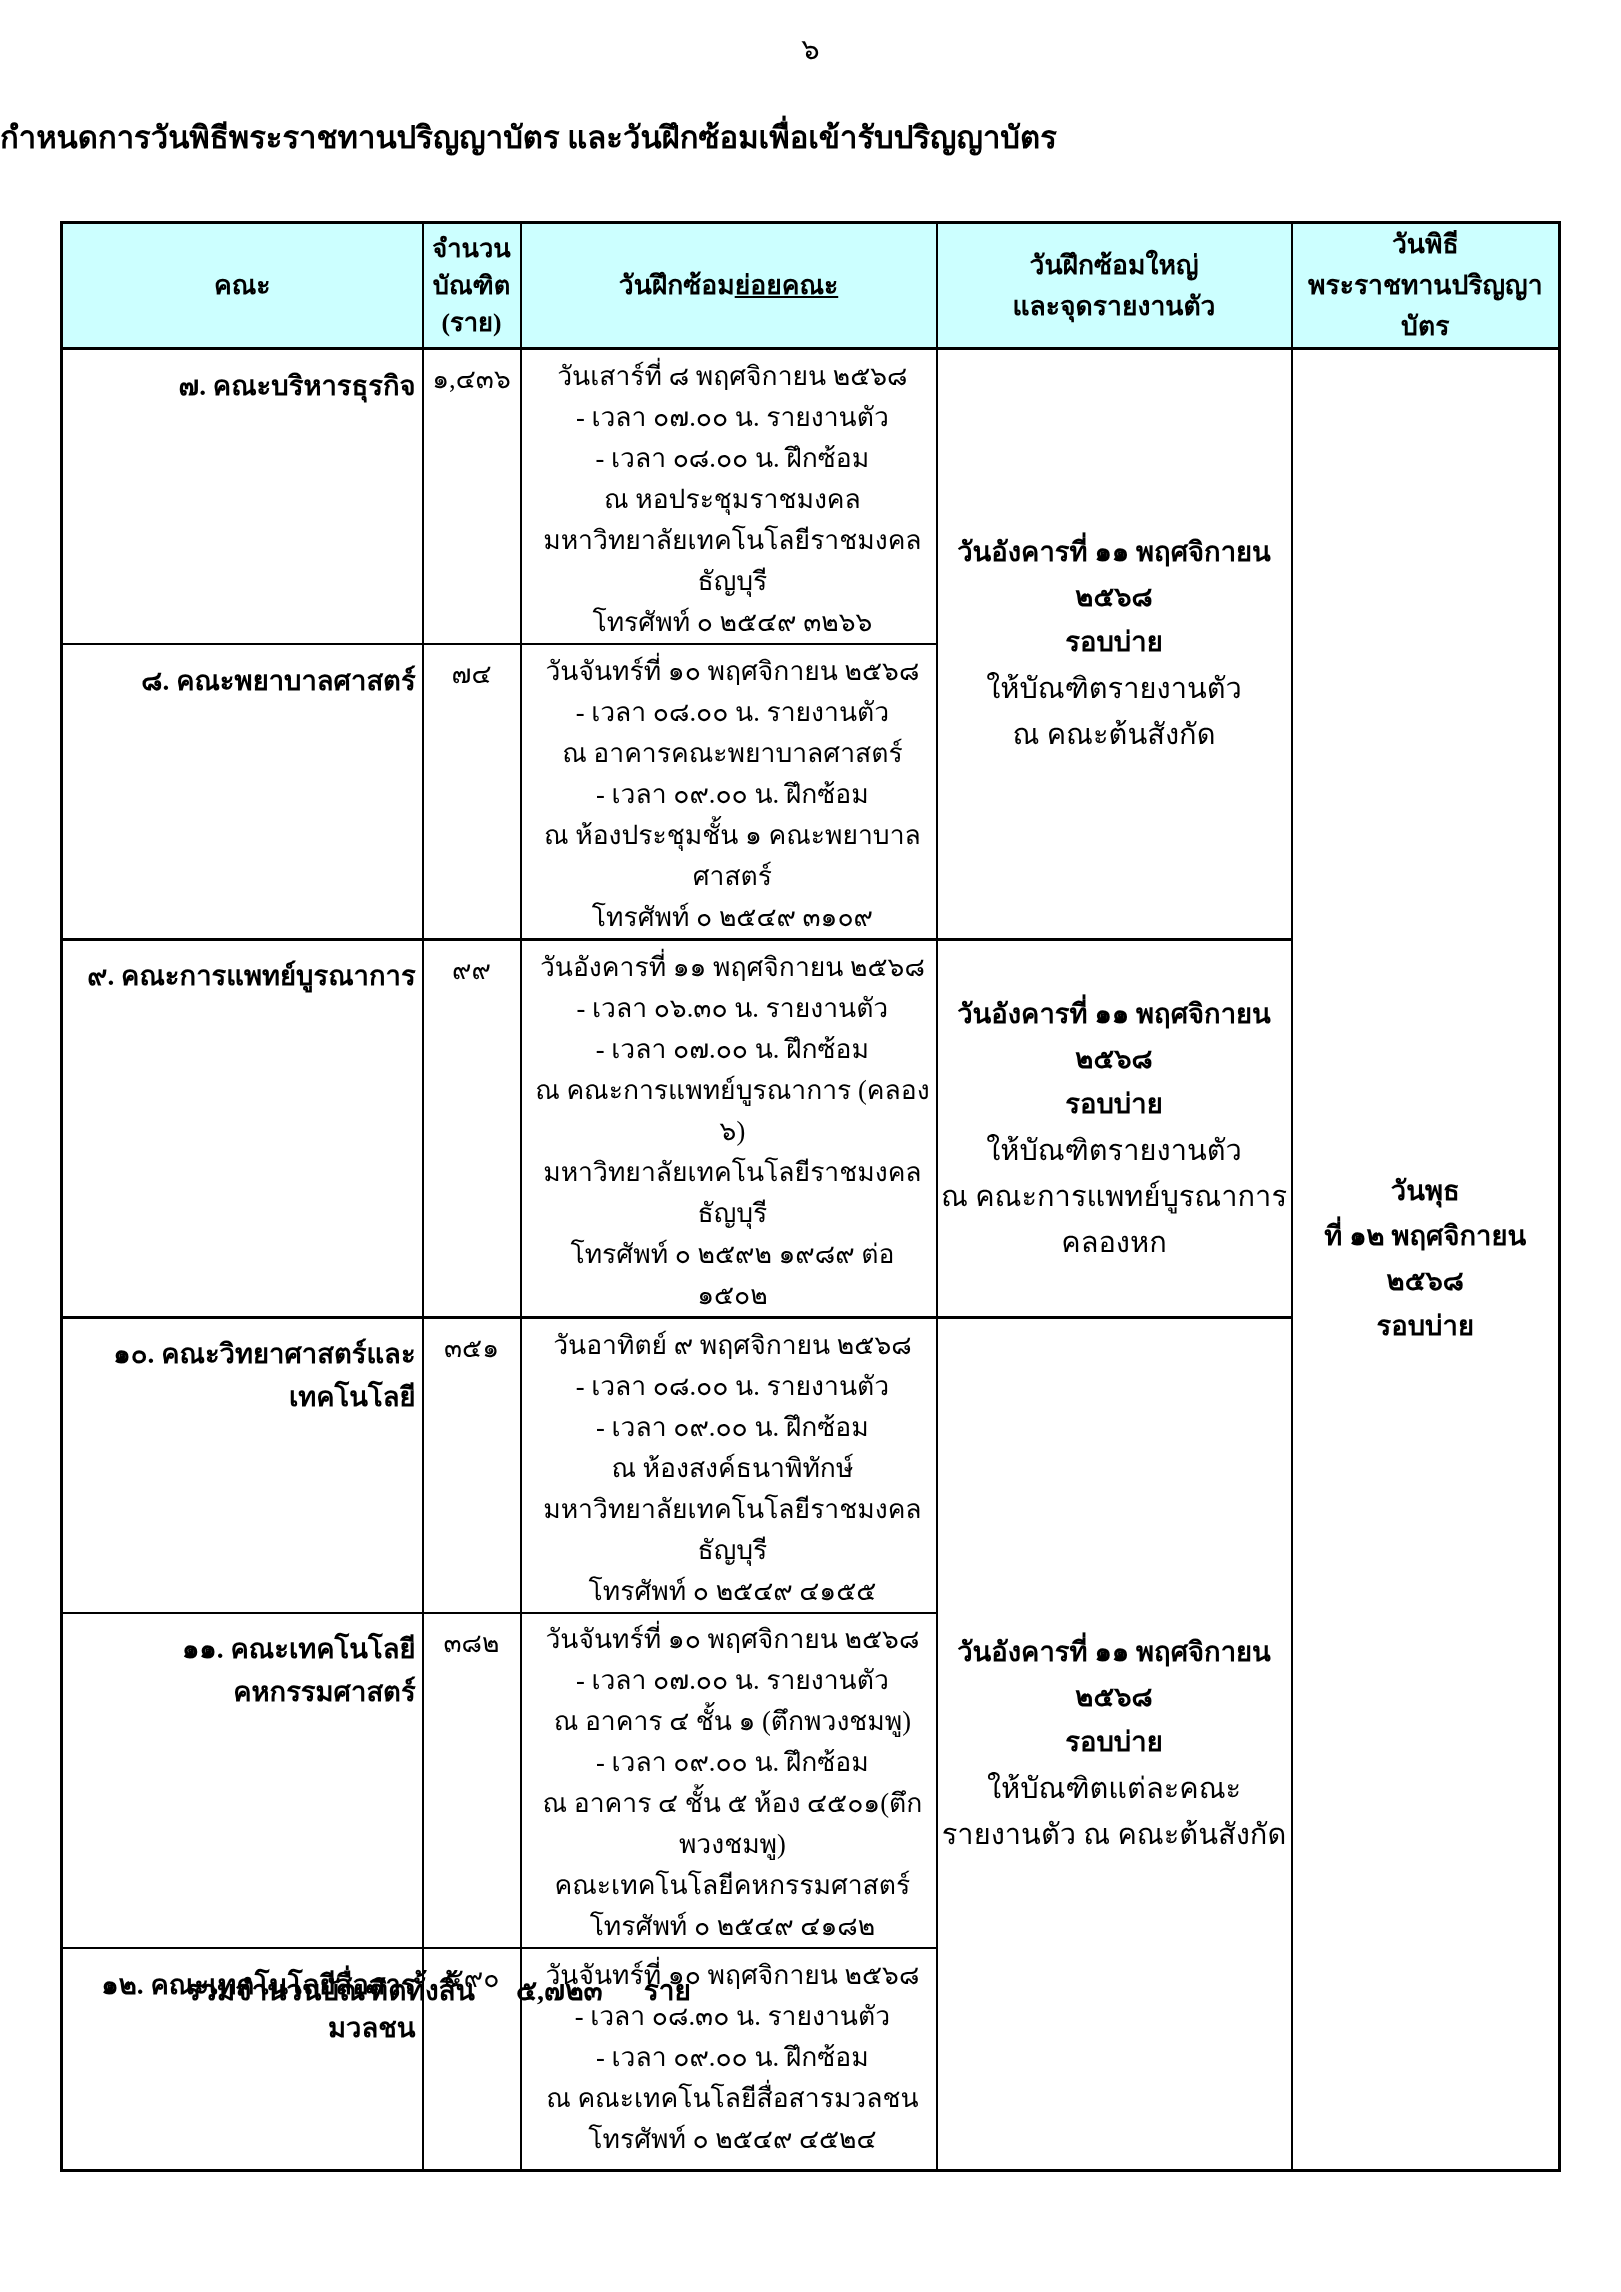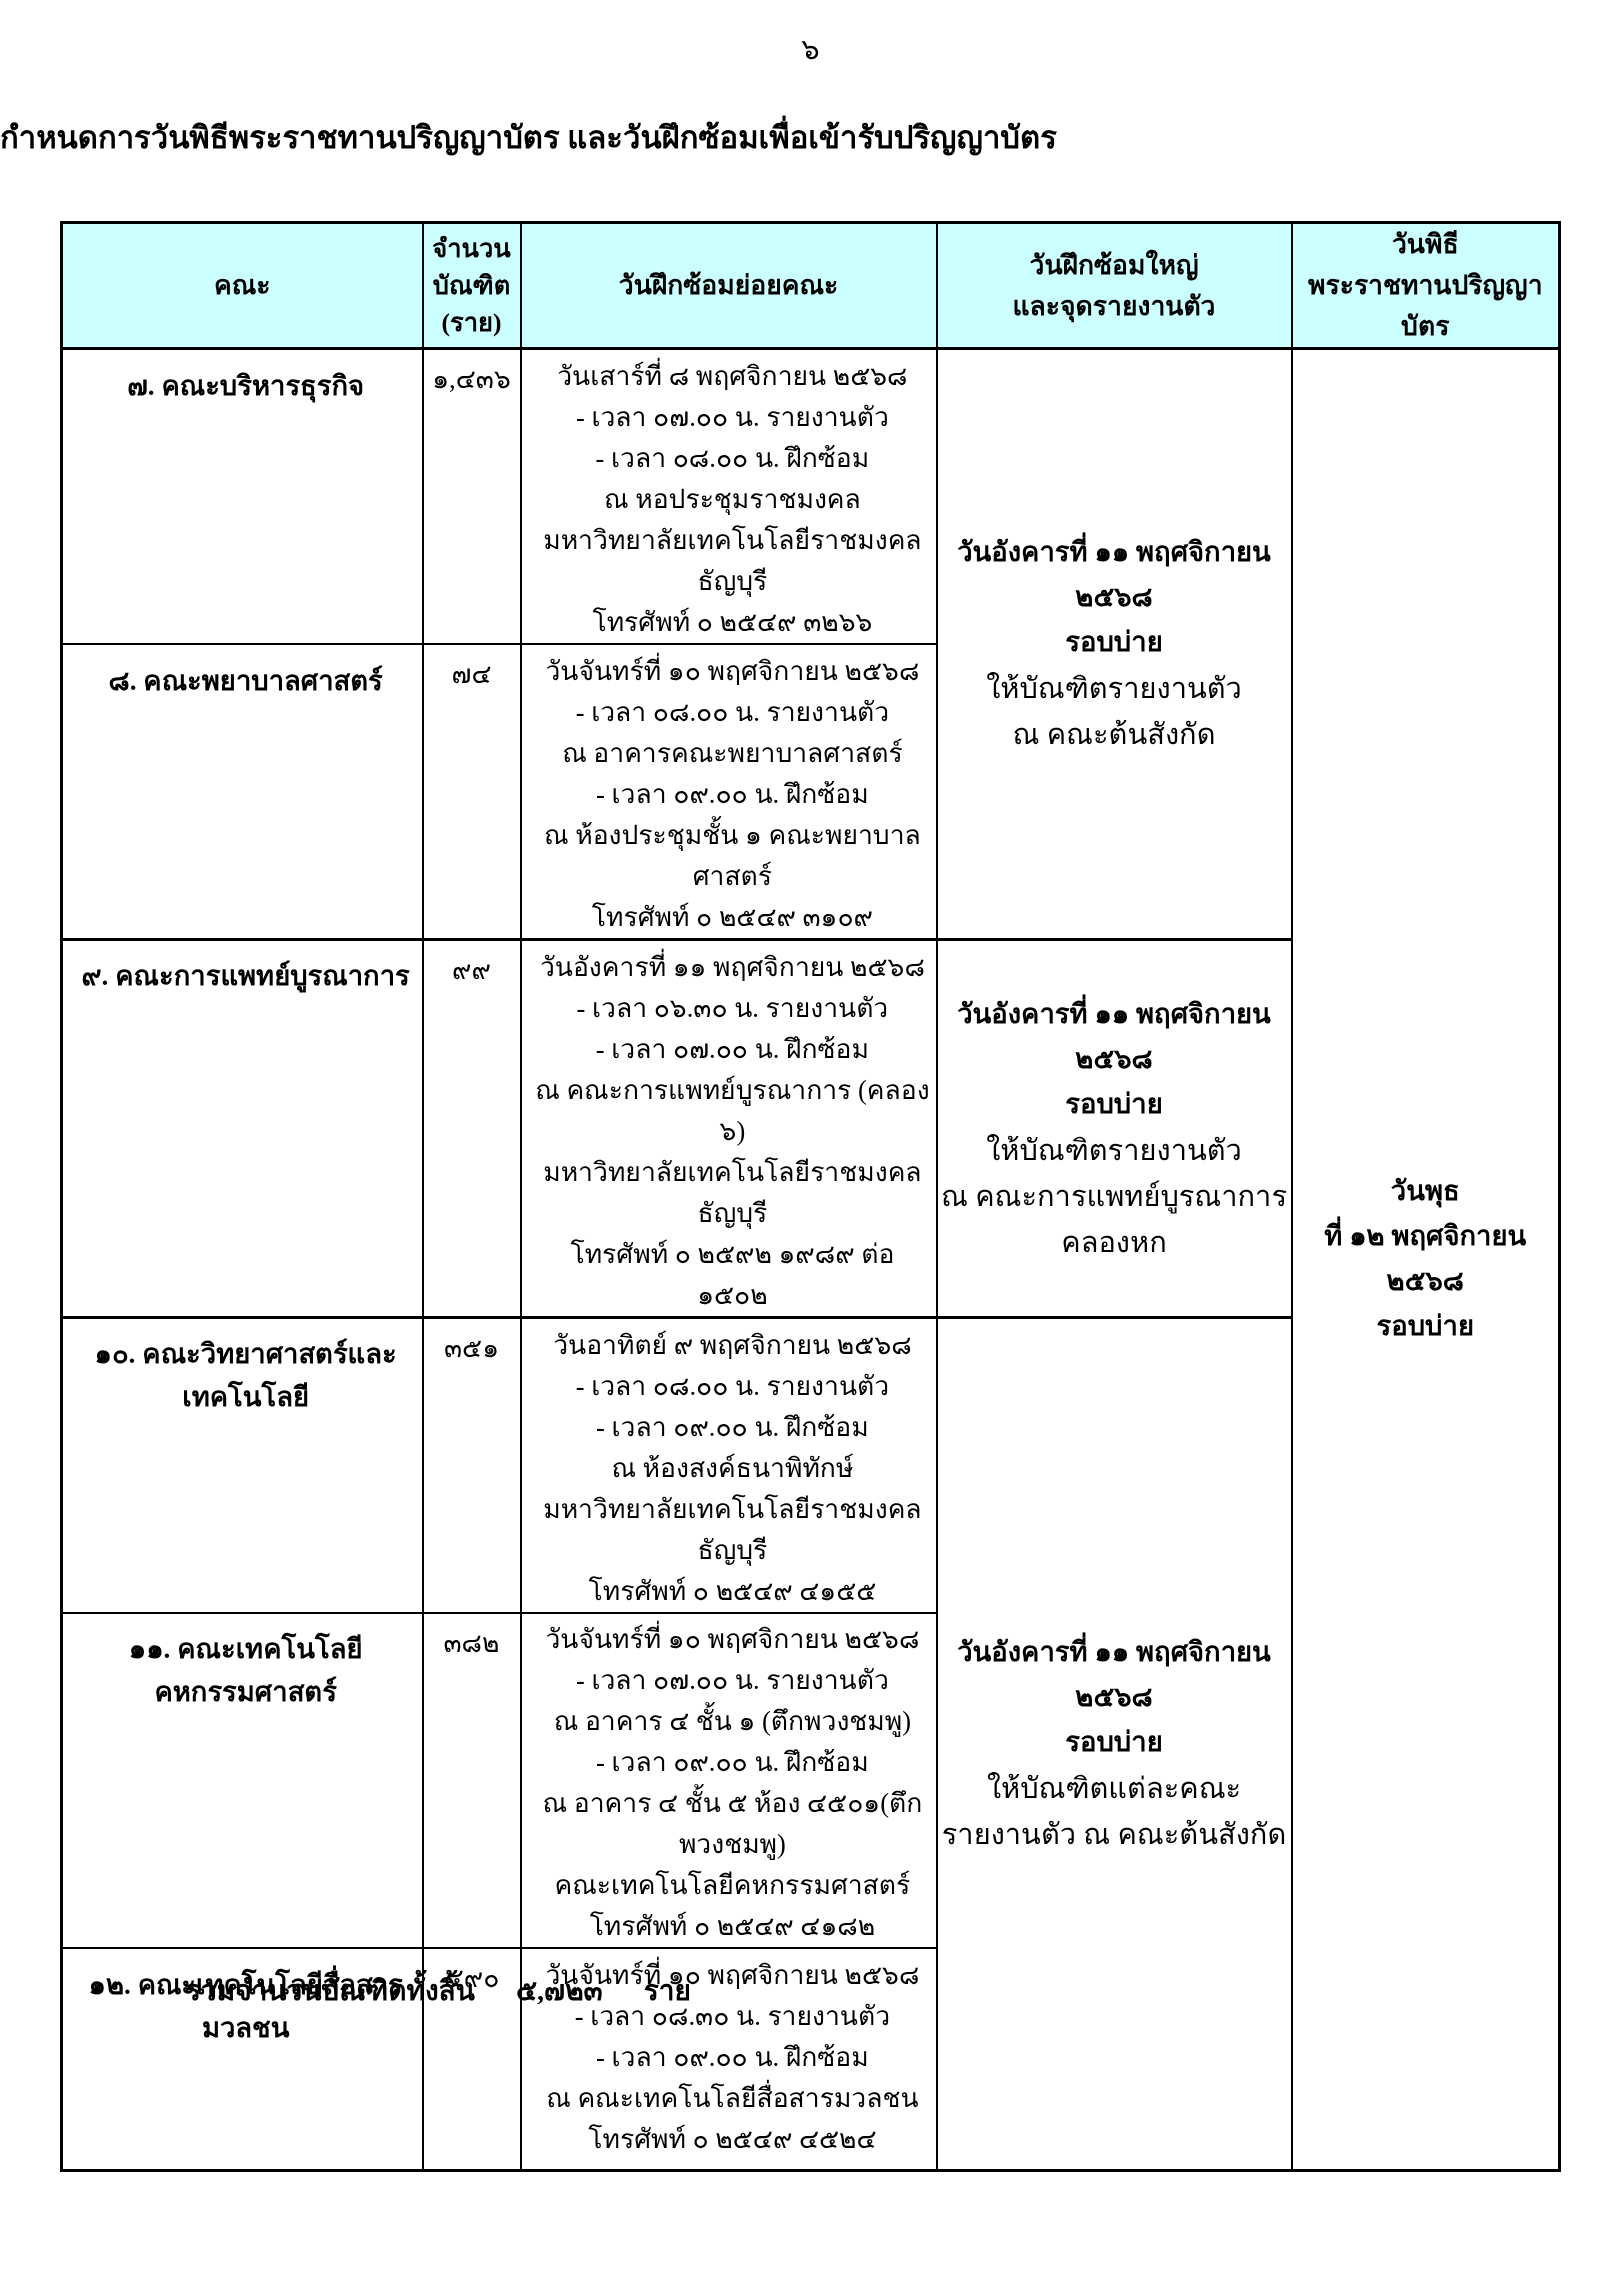--- a/index.html
+++ b/index.html
@@ -42,21 +42,21 @@
     font-size: 26.5px;
     text-align: center;
     vertical-align: middle;
     line-height: 41px;
   }
   .schedule thead th .hdr-line { display: block; }
   .schedule thead th.count-hdr { line-height: 37px; font-size: 25.5px; }
   tr.thick-top td { border-top-width: 3.9px; }
   td.faculty {
     vertical-align: top;
-    text-align: center;
+    text-align: right;
     padding: 13.7px 5.9px 0 12.7px;
     font-weight: bold;
     font-size: 27.4px;
   }
   td.count {
     vertical-align: top;
     text-align: center;
     padding-top: 8px;
     font-size: 26.5px;
   }
@@ -85,21 +85,21 @@
   }
   td.ceremony {
     vertical-align: middle;
     text-align: center;
     font-weight: bold;
     font-size: 27.4px;
     line-height: 45px;
     margin-top: 12px;
   }
   td.ceremony .c-line { display: block; }
-  .underlined { }
+  .underlined { text-decoration: underline; }
   .total-line {
     position: absolute;
     left: 186px; top: 1968px;
     display: flex;
     gap: 41px;
     font-weight: bold;
     font-size: 28px;
   }
 </style>
 </head>

